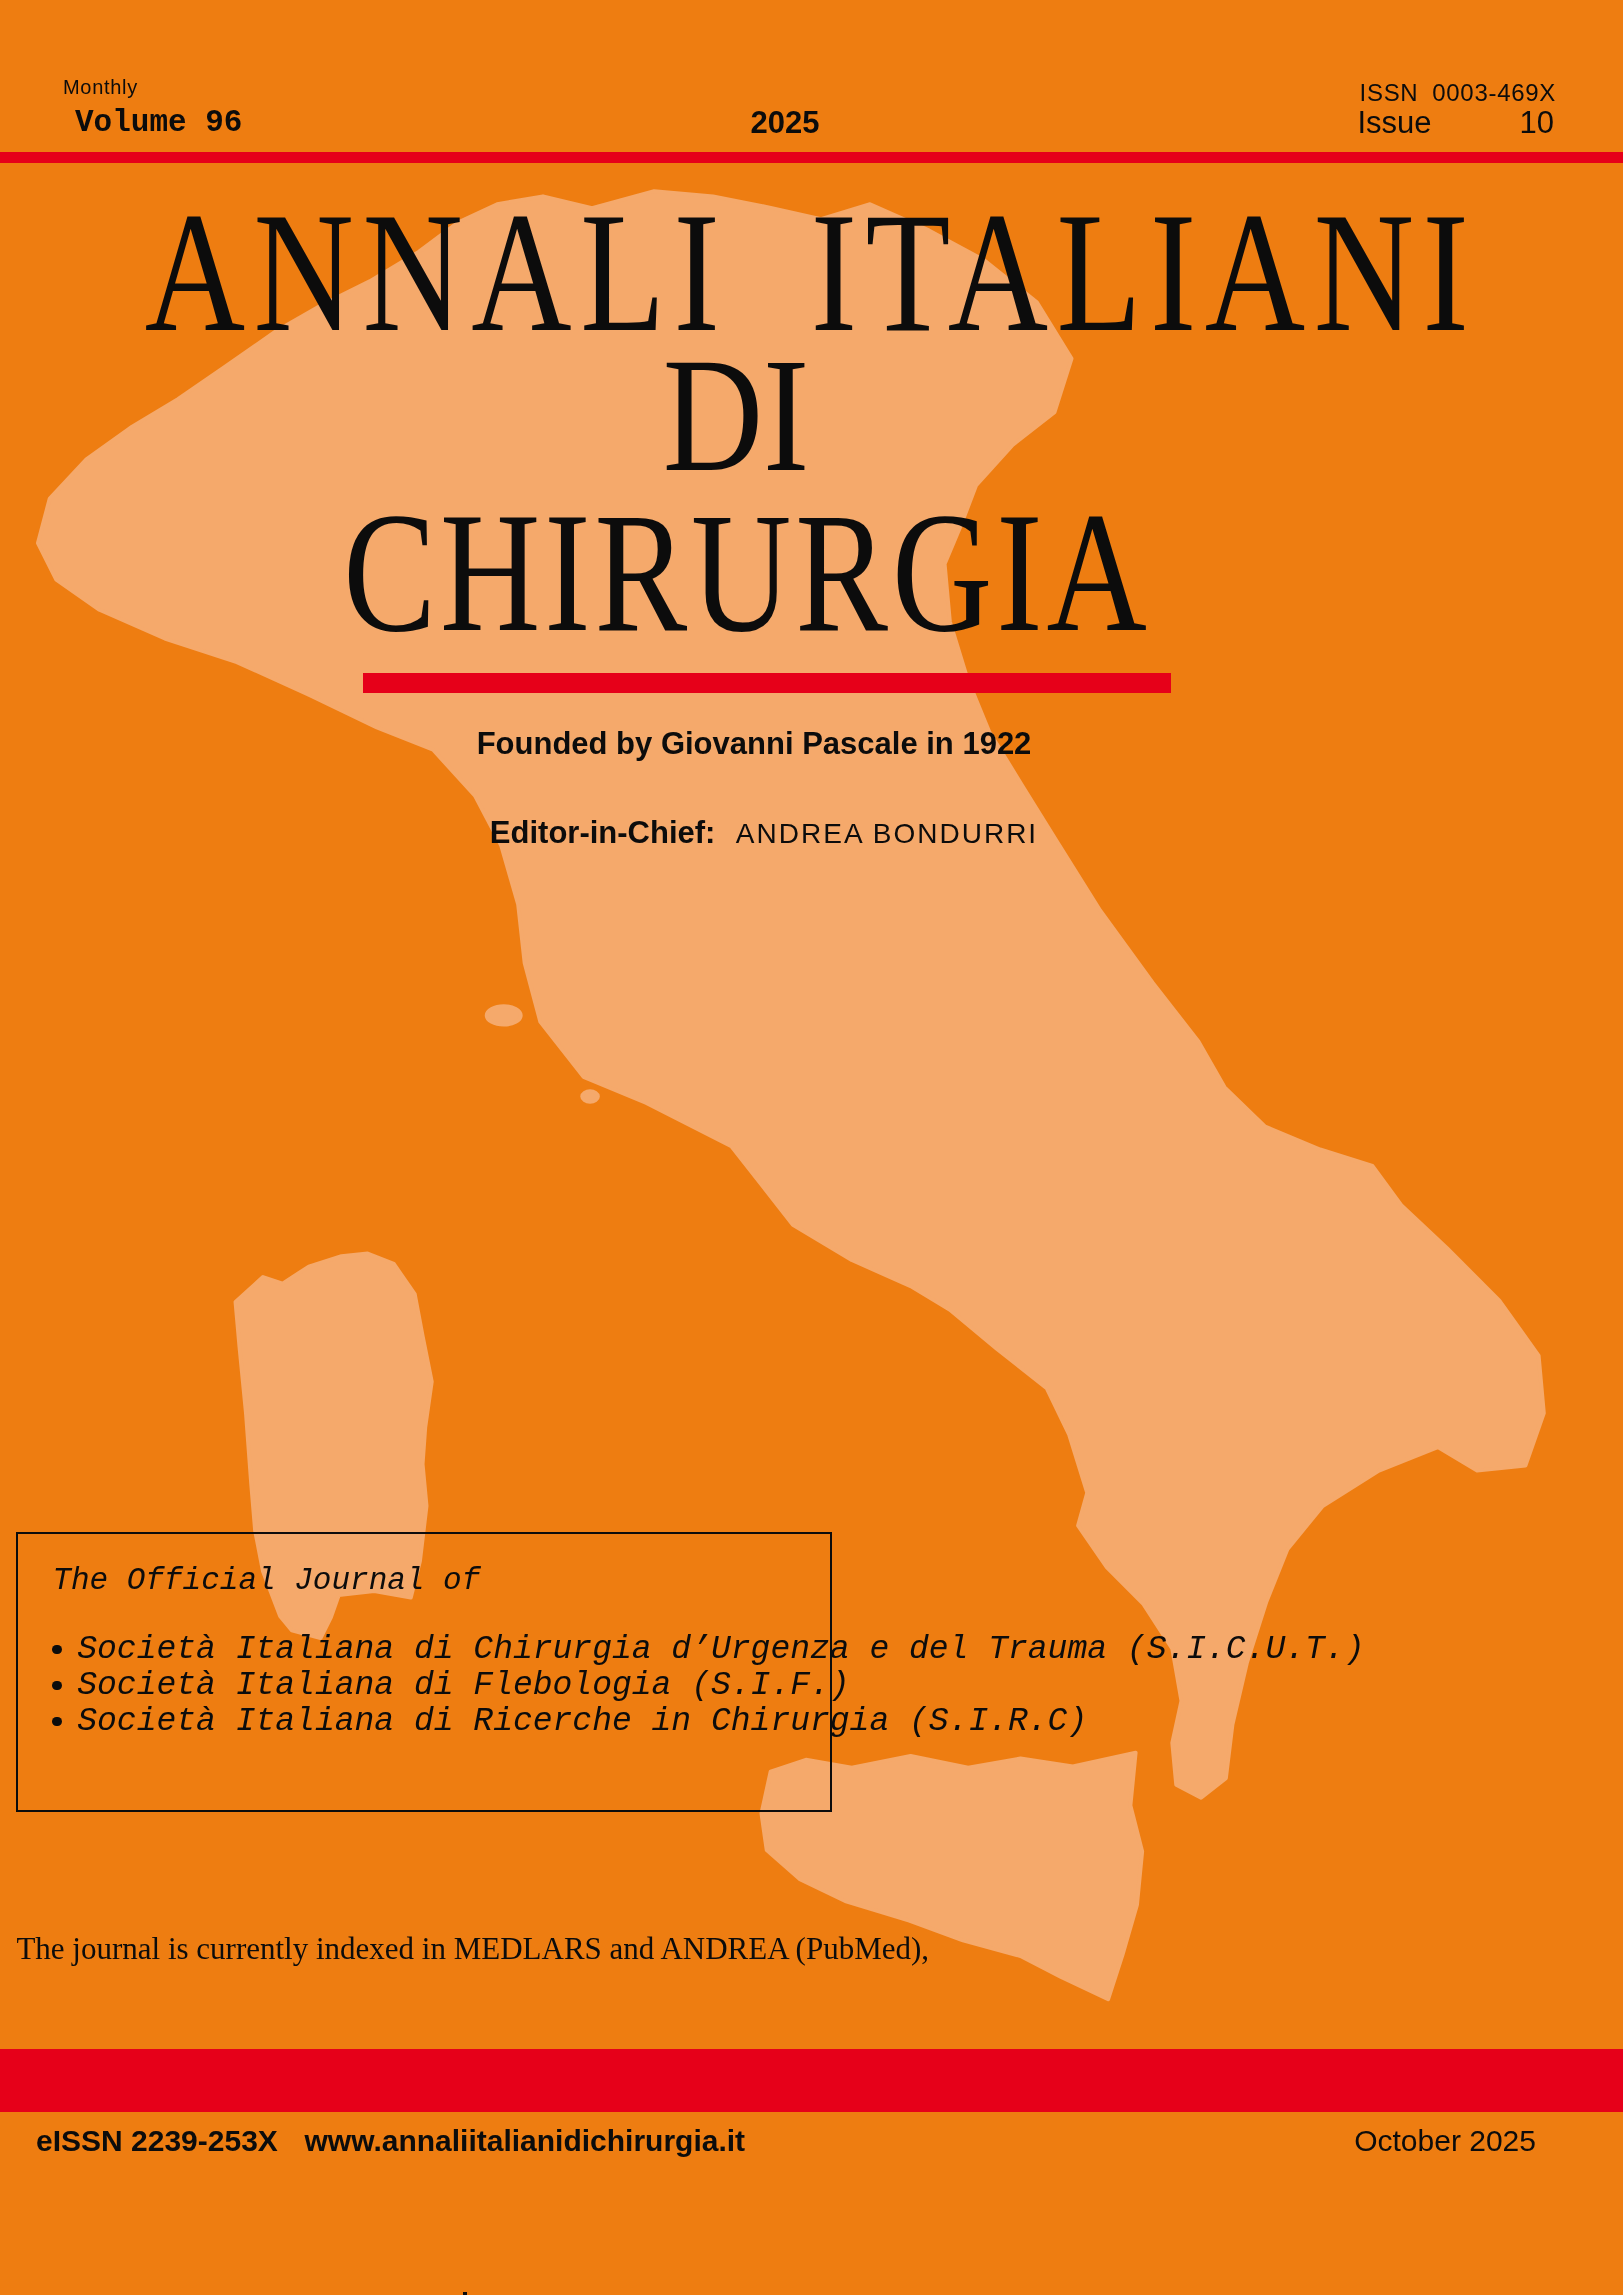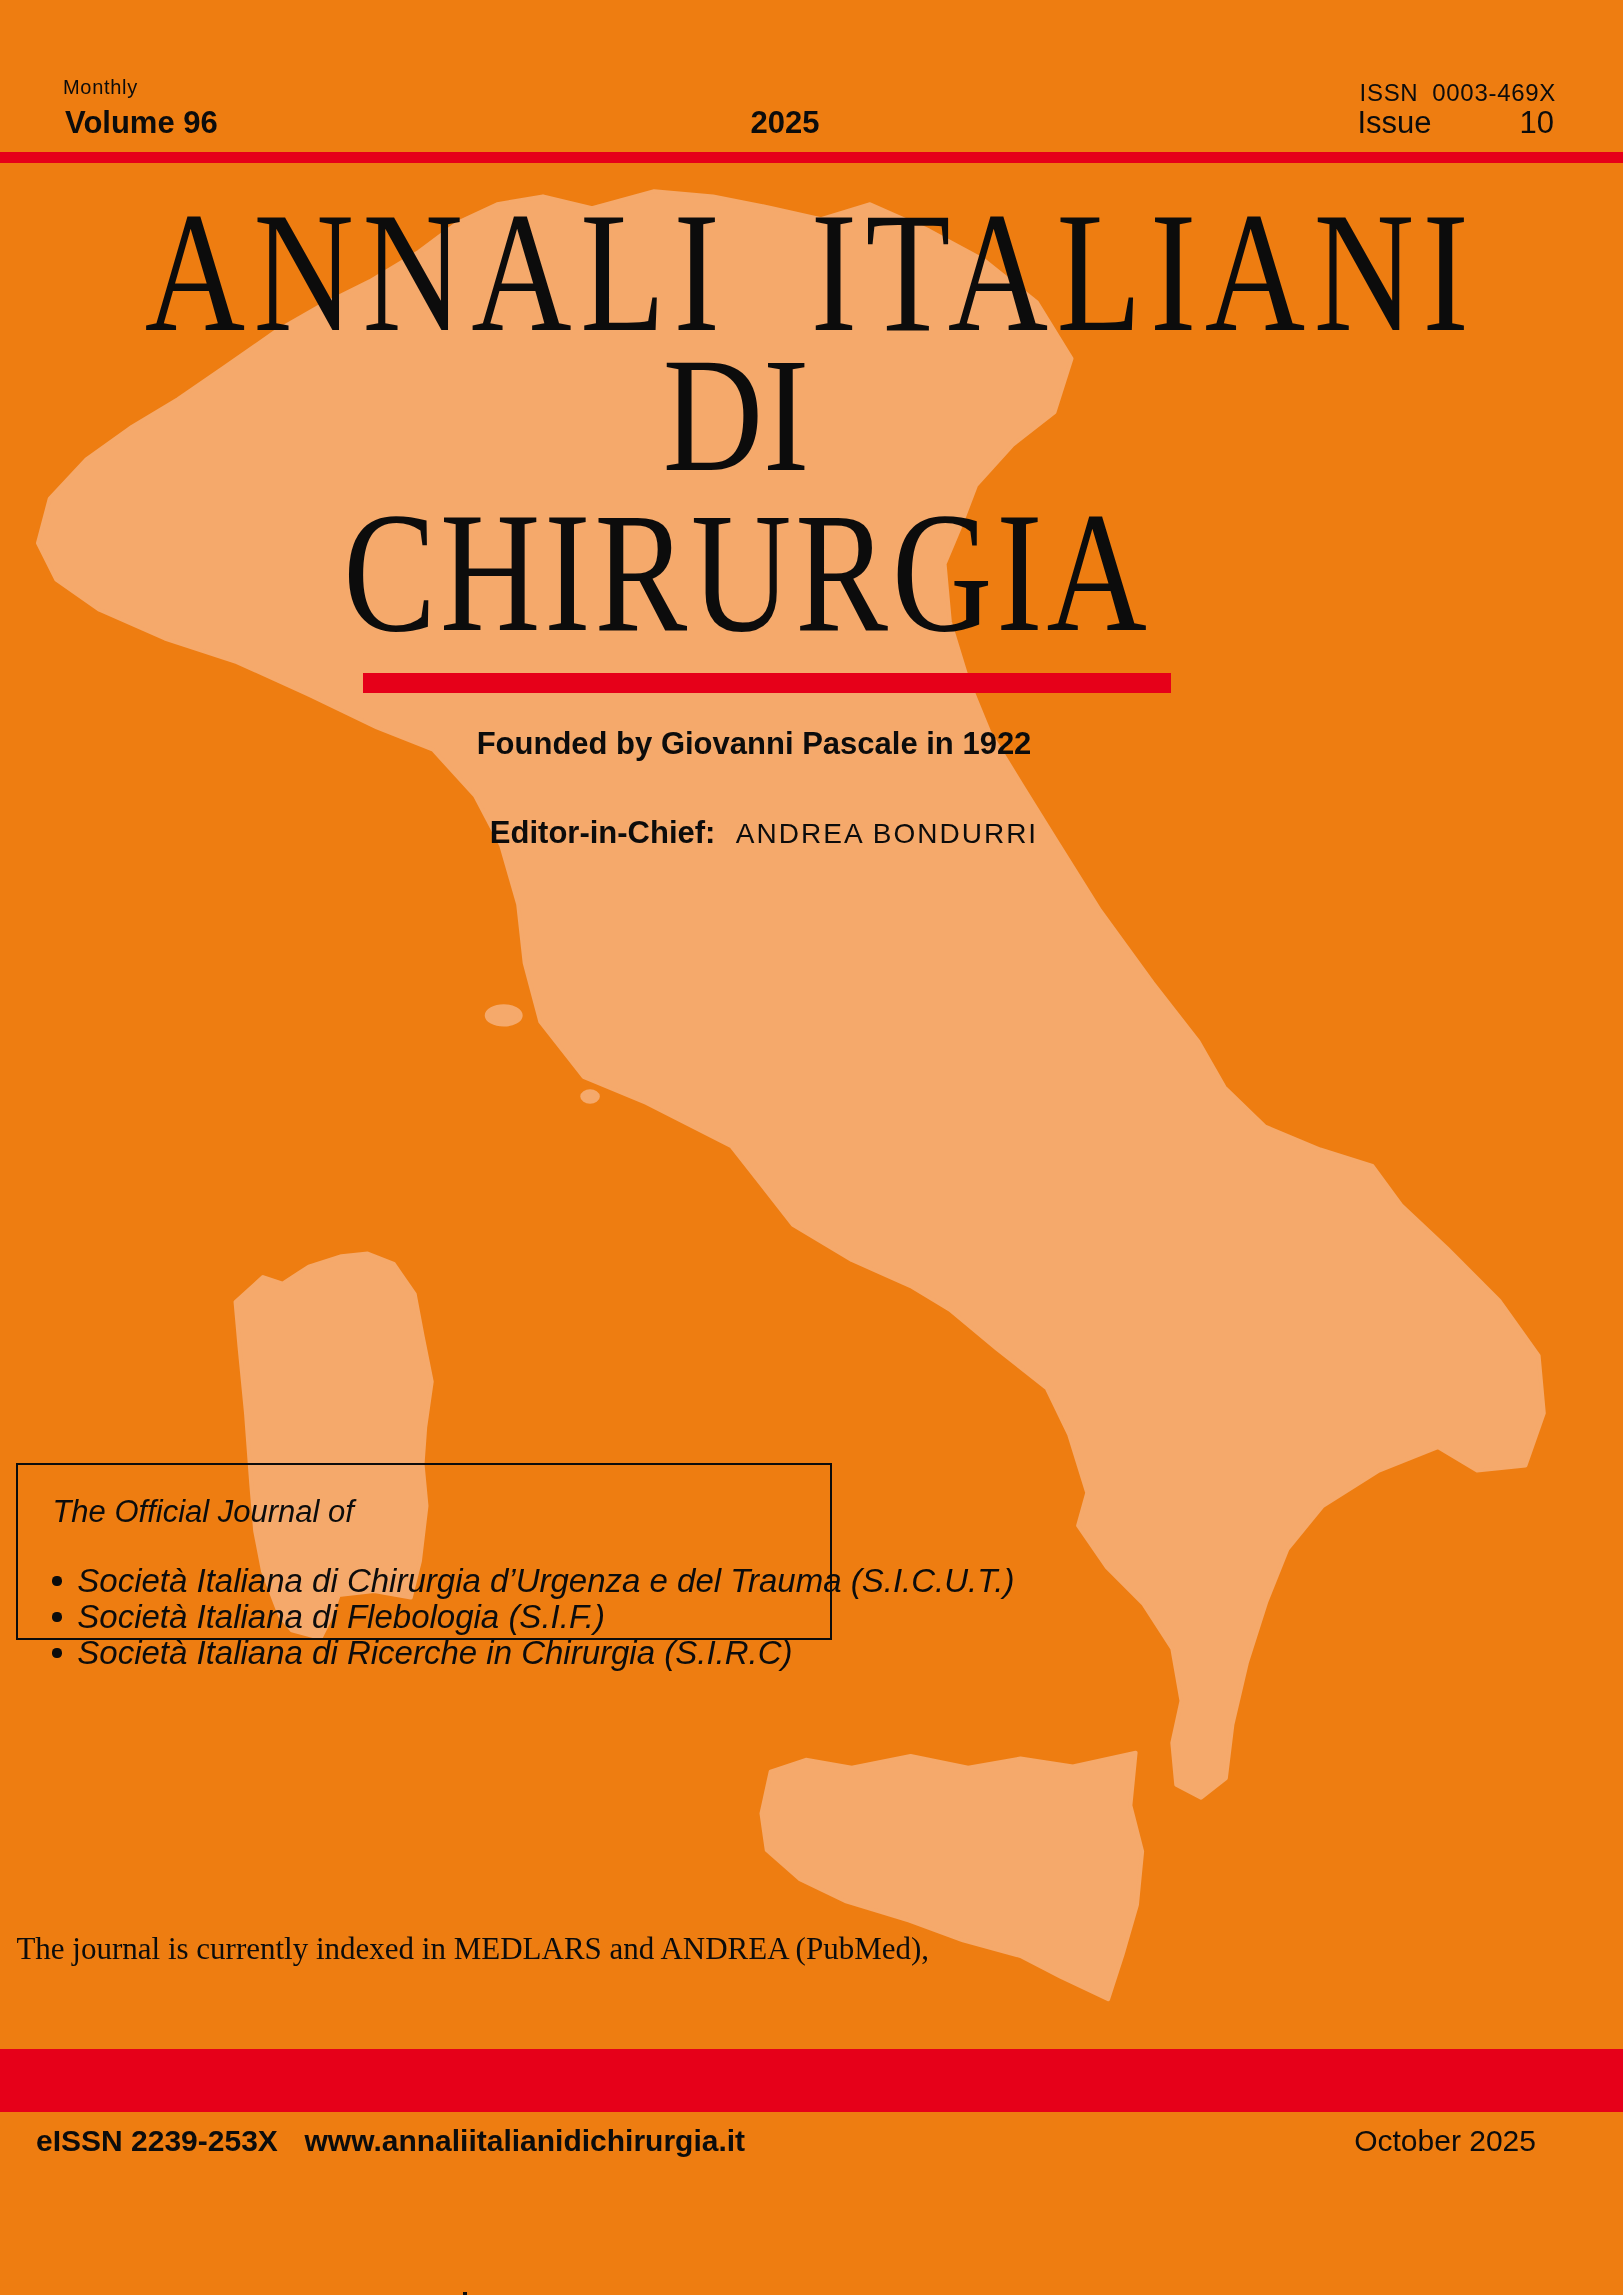--- a/index.html
+++ b/index.html
@@ -14,40 +14,40 @@
     position:relative;
     width:1623px;height:2295px;
     background:var(--c-background);
     font-family:"Liberation Sans", sans-serif;
     color:var(--c-text);
     overflow:hidden;
   }
   .abs{position:absolute;}
   
   .monthly{left:63px;top:76px;font-size:20px;letter-spacing:0.7px;}
-  .volume{left:65px;top:105px;font-size:31px;font-weight:bold;}
+  .volume{left:75px;top:105px;font-size:31px;font-weight:bold;font-family:Liberation Mono, monospace;}
   .year{left:785px;top:105px;transform:translateX(-50%);font-size:31px;font-weight:bold;}
   .issn{right:67px;top:79px;font-size:24px;word-spacing:6.5px;letter-spacing:0.7px;}
   .issue-row{right:69px;top:105px;display:flex;gap:88px;font-size:31px;font-weight:normal;}
   .bar-top{left:0;top:152px;width:1623px;height:10.5px;background:var(--c-bar);z-index:3;}
   
   .map-svg{left:0;top:0;width:1623px;height:2295px;z-index:1;}
   
   .ttl{z-index:2;font-family:"Liberation Serif", serif;white-space:nowrap;line-height:1;transform-origin:center top;}
   .ttl1{left:811px;top:186px;font-size:139px;letter-spacing:8.5px;word-spacing:39px;transform:translateX(-50%) scaleY(1.24);}
   .ttl2{left:736px;top:334px;font-size:139px;transform:translateX(-50%) scaleY(1.17);}
   .ttl3{left:747px;top:486px;font-size:139px;letter-spacing:3.9px;transform:translateX(-50%) scaleY(1.24);}
   .underline-bar{left:363px;top:673px;width:808px;height:19.6px;background:var(--c-bar);z-index:2;}
   .founded{left:754px;top:726px;transform:translateX(-50%);font-size:31px;font-weight:bold;z-index:2;white-space:nowrap;}
   .editor{left:764px;top:815px;transform:translateX(-50%);font-size:31px;z-index:2;white-space:nowrap;}
   .editor .lbl{font-weight:bold;}
   .editor .nm{font-size:28px;letter-spacing:2px;margin-left:11.8px;}
   
-  .ojbox{left:16.4px;top:1463px;width:816px;height:177px;border:2.6px solid var(--c-text);z-index:2;
-         font-family:Liberation Sans, sans-serif;font-style:italic;}
+  .ojbox{left:16.4px;top:1532px;width:816px;height:280px;border:2.6px solid var(--c-text);z-index:2;
+         font-family:Liberation Mono, monospace;font-style:italic;}
   .oj-heading{position:absolute;left:34px;top:29px;font-size:31px;}
   .oj-item{position:absolute;left:34px;font-size:33px;white-space:nowrap;display:flex;align-items:center;}
   .oj-item .dot{width:9.2px;height:9.2px;border-radius:50%;background:var(--c-text);margin-right:15.7px;flex:none;}
   .oj-i0{top:97px;}.oj-i1{top:133px;}.oj-i2{top:169px;}
   
   .indexing{left:16.4px;top:1928px;font-family:"Liberation Serif", serif;font-size:31px;line-height:41px;z-index:2;}
   
   .bar-bottom{left:0;top:2049px;width:1623px;height:63px;background:var(--c-bar);z-index:3;}
   .footer-left{left:36px;top:2124px;font-size:30px;font-weight:bold;z-index:3;white-space:nowrap;}
   .footer-left .site{margin-left:18.3px;}

